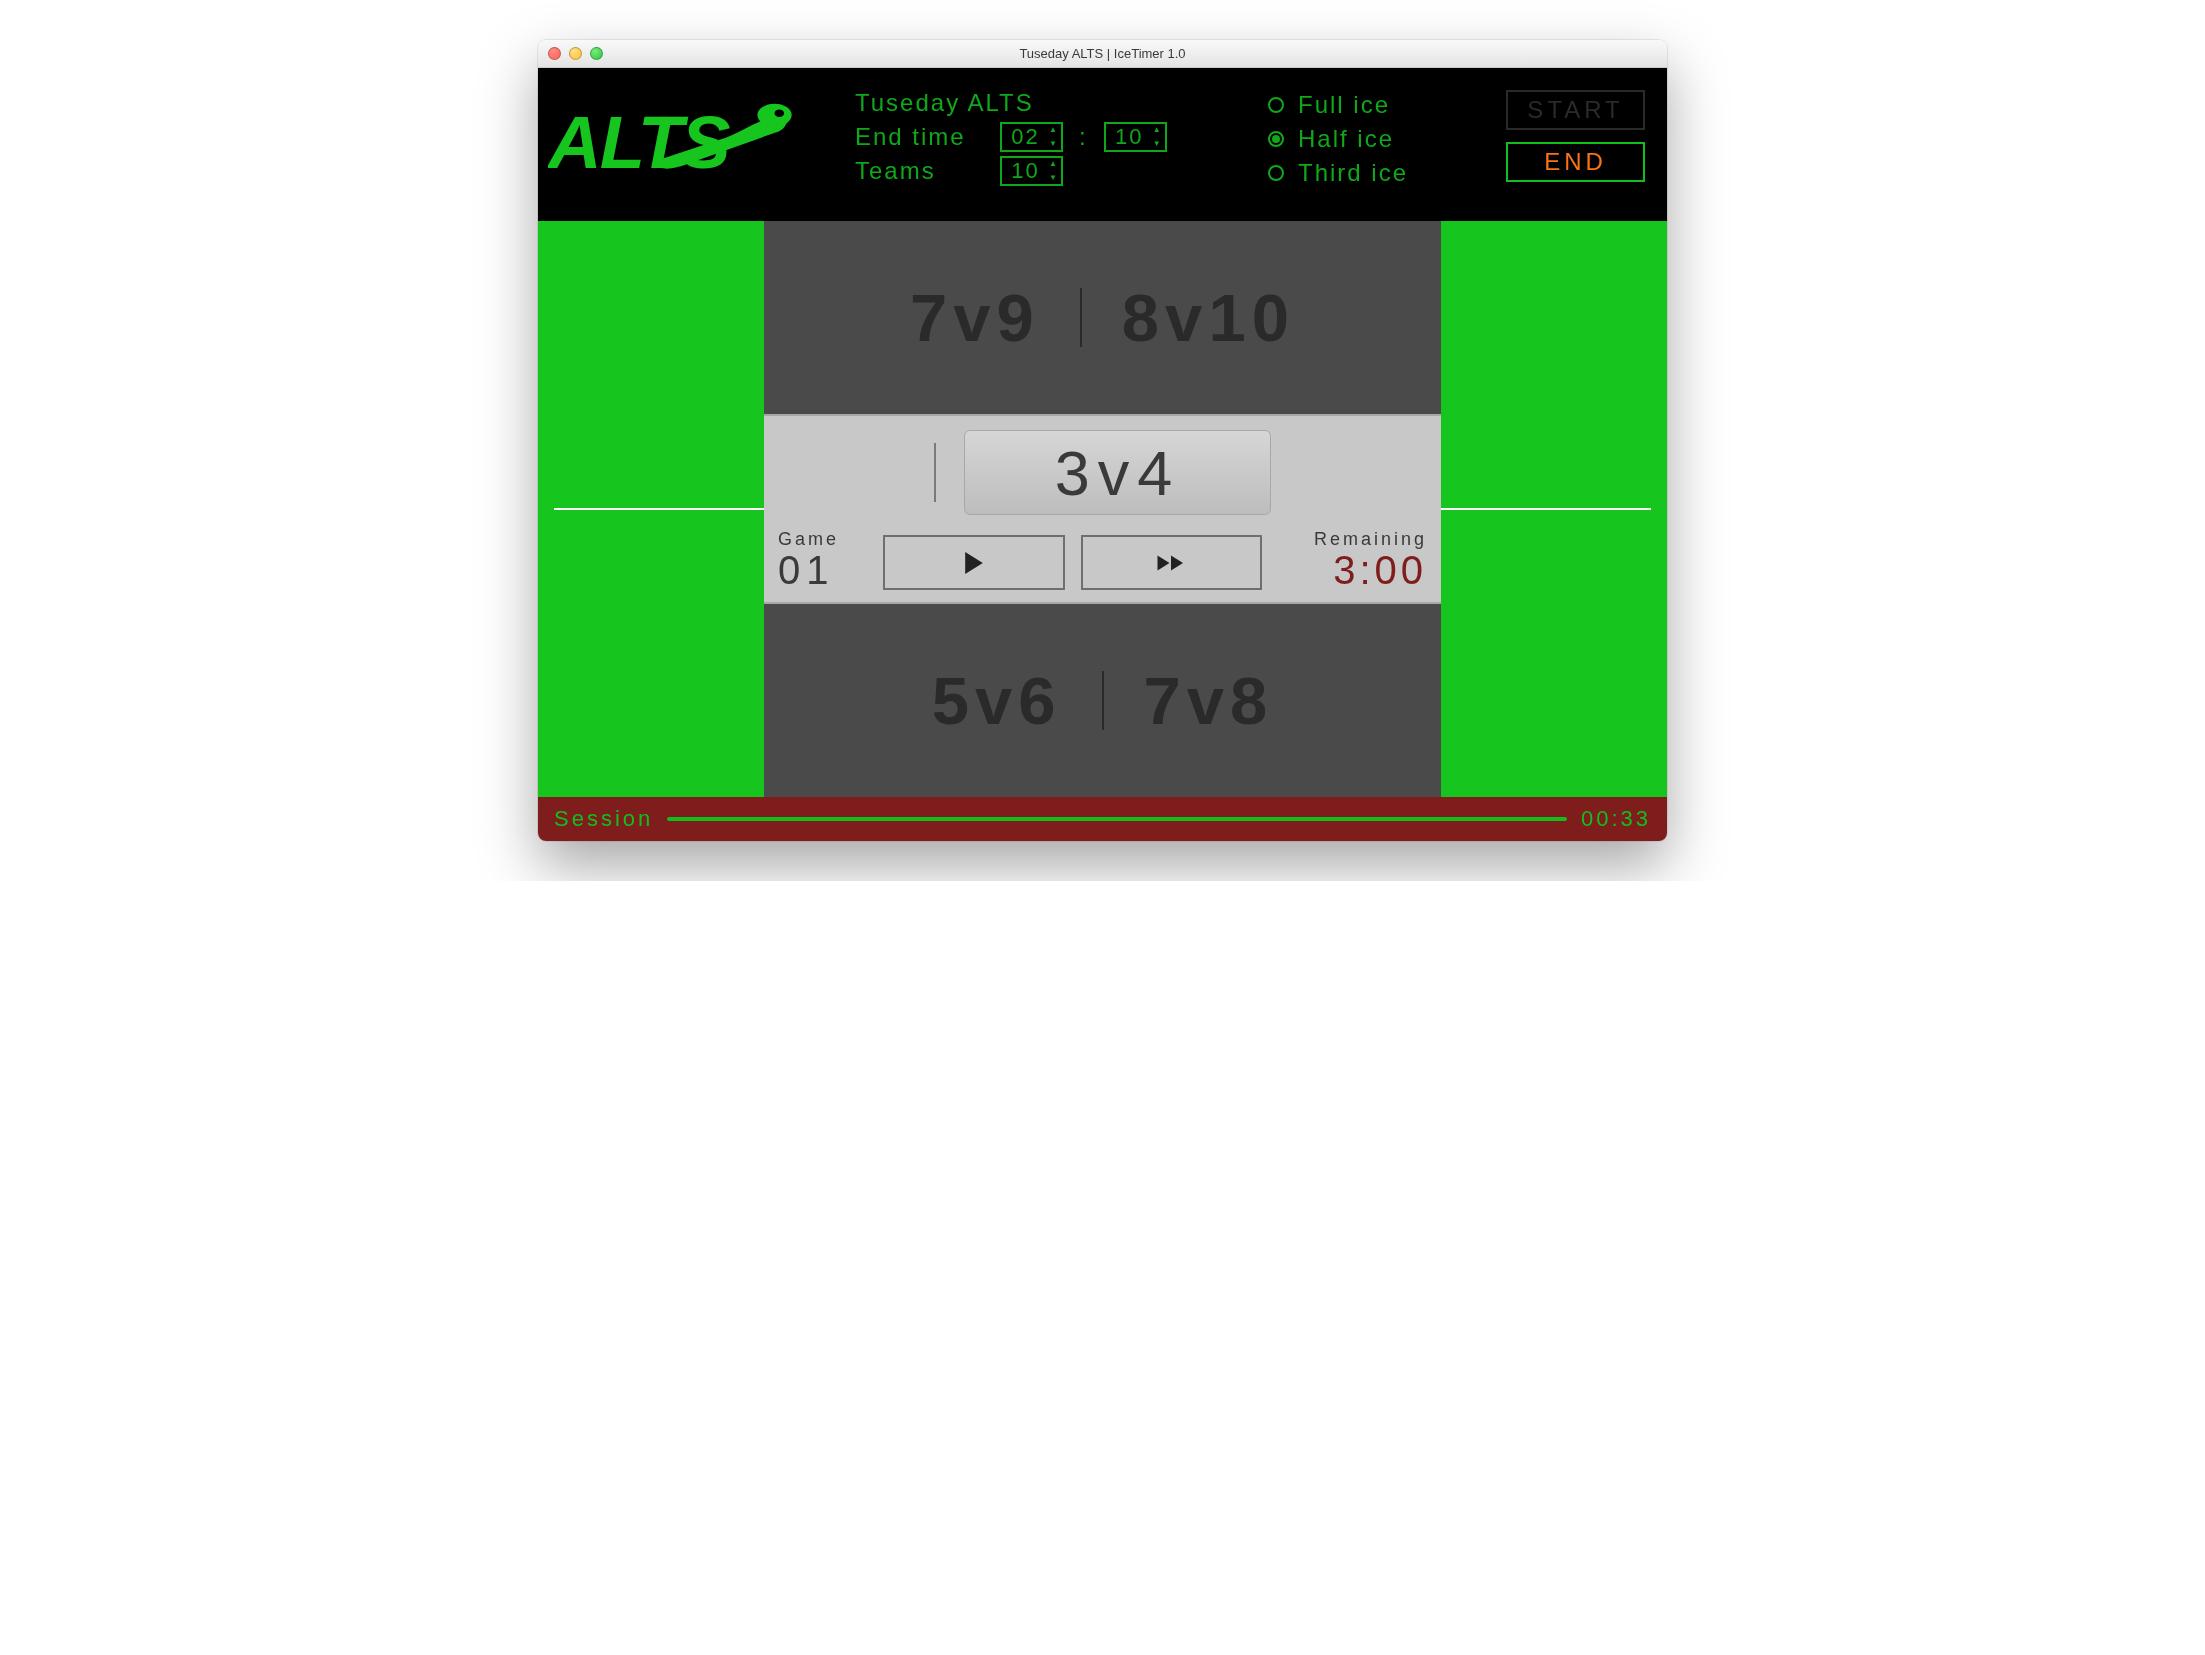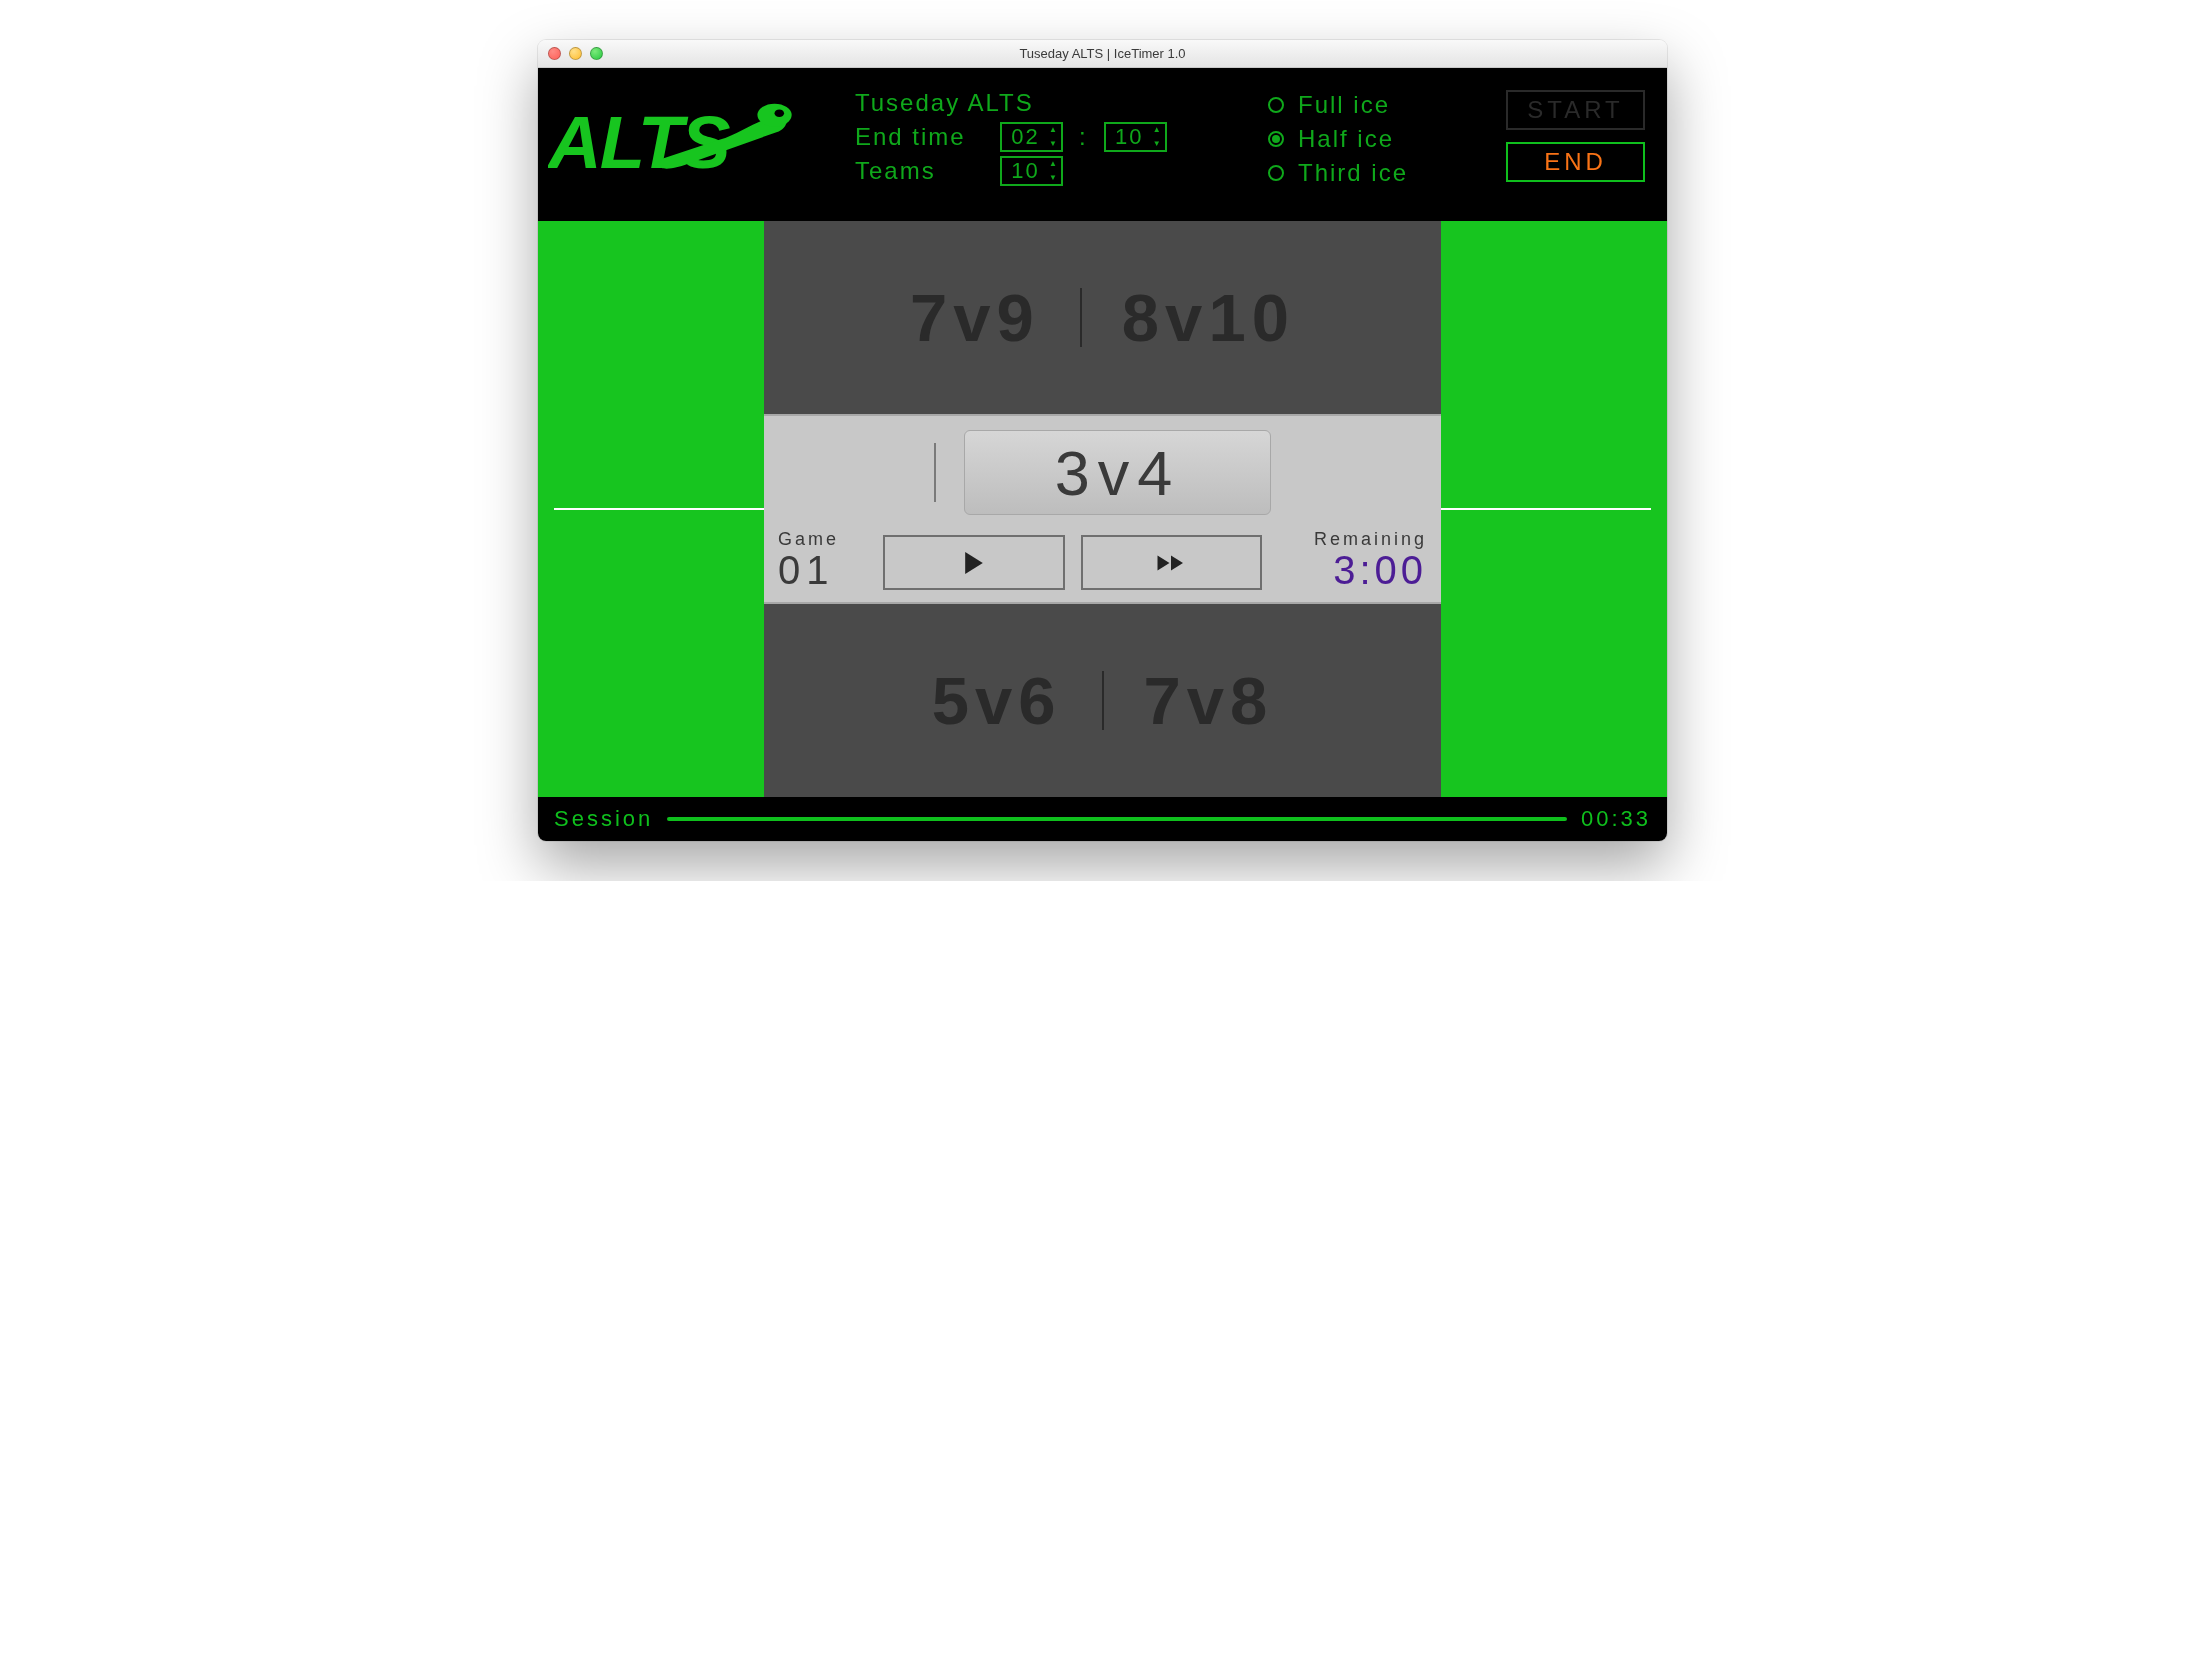--- a/index.html
+++ b/index.html
@@ -139,25 +139,25 @@
   .controls { display:flex; align-items:flex-end; gap:16px; margin-top:14px; }
   .ginfo { width:89px; }
   .ginfo .small { font-size:18px; color:#3a3a3a; letter-spacing:3px; }
   .ginfo .big { font-size:40px; color:#3a3a3a; letter-spacing:6px; line-height:1; }
   .ctrlbtn {
     flex:1; height:55px; border:2px solid #6f6f6f; background:#c8c8c8;
     display:flex; align-items:center; justify-content:center; cursor:pointer;
   }
   .rinfo { width:149px; text-align:right; }
   .rinfo .small { font-size:18px; color:#3a3a3a; letter-spacing:3px; }
-  .rinfo .big { font-size:40px; color:#4c1d95; letter-spacing:4px; line-height:1; }
+  .rinfo .big { font-size:40px; color:#7f1d1d; letter-spacing:4px; line-height:1; }
 
   
   .footer {
-    background:#000000;
+    background:#7f1d1d;
     height:44px;
     display:flex; align-items:center;
     padding: 0 16px;
     gap: 14px;
   }
   .footer .sess { color:#0fbf1d; font-size:22px; letter-spacing:3px; }
   .footer .bar { flex:1; height:4px; background:#0fbf1d; border-radius:2px; }
   .footer .elapsed { color:#0fbf1d; font-size:22px; letter-spacing:3px; }
 </style>
 </head>

